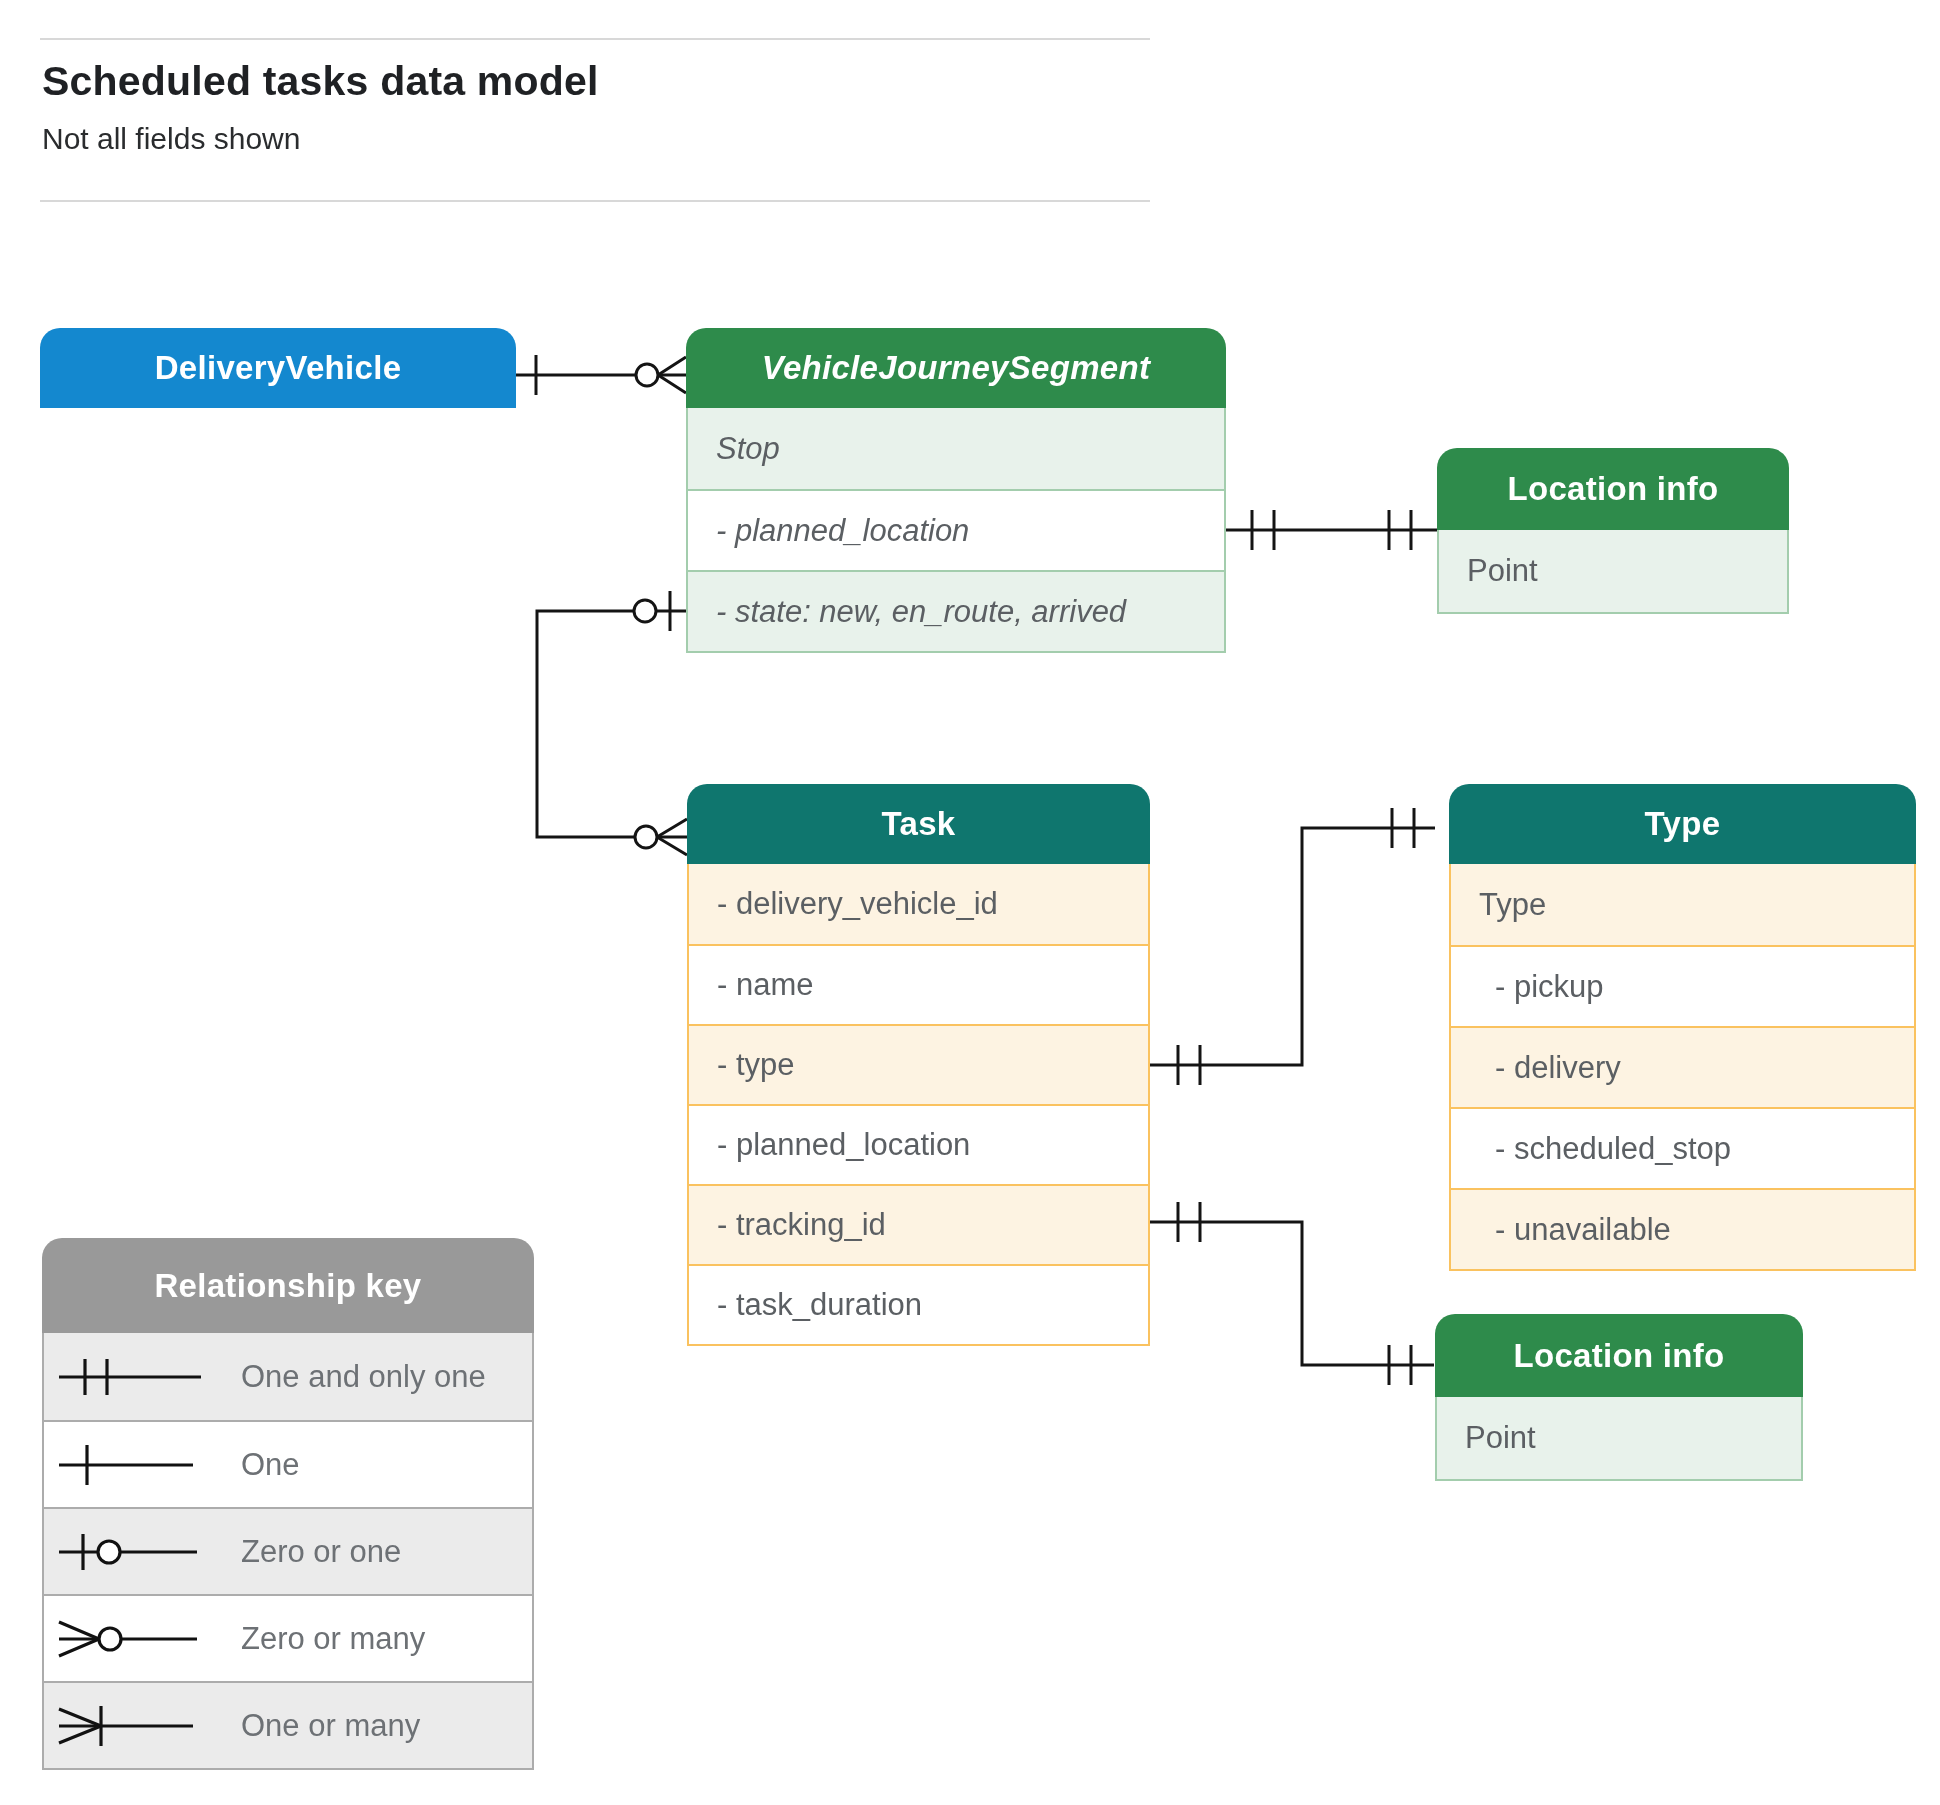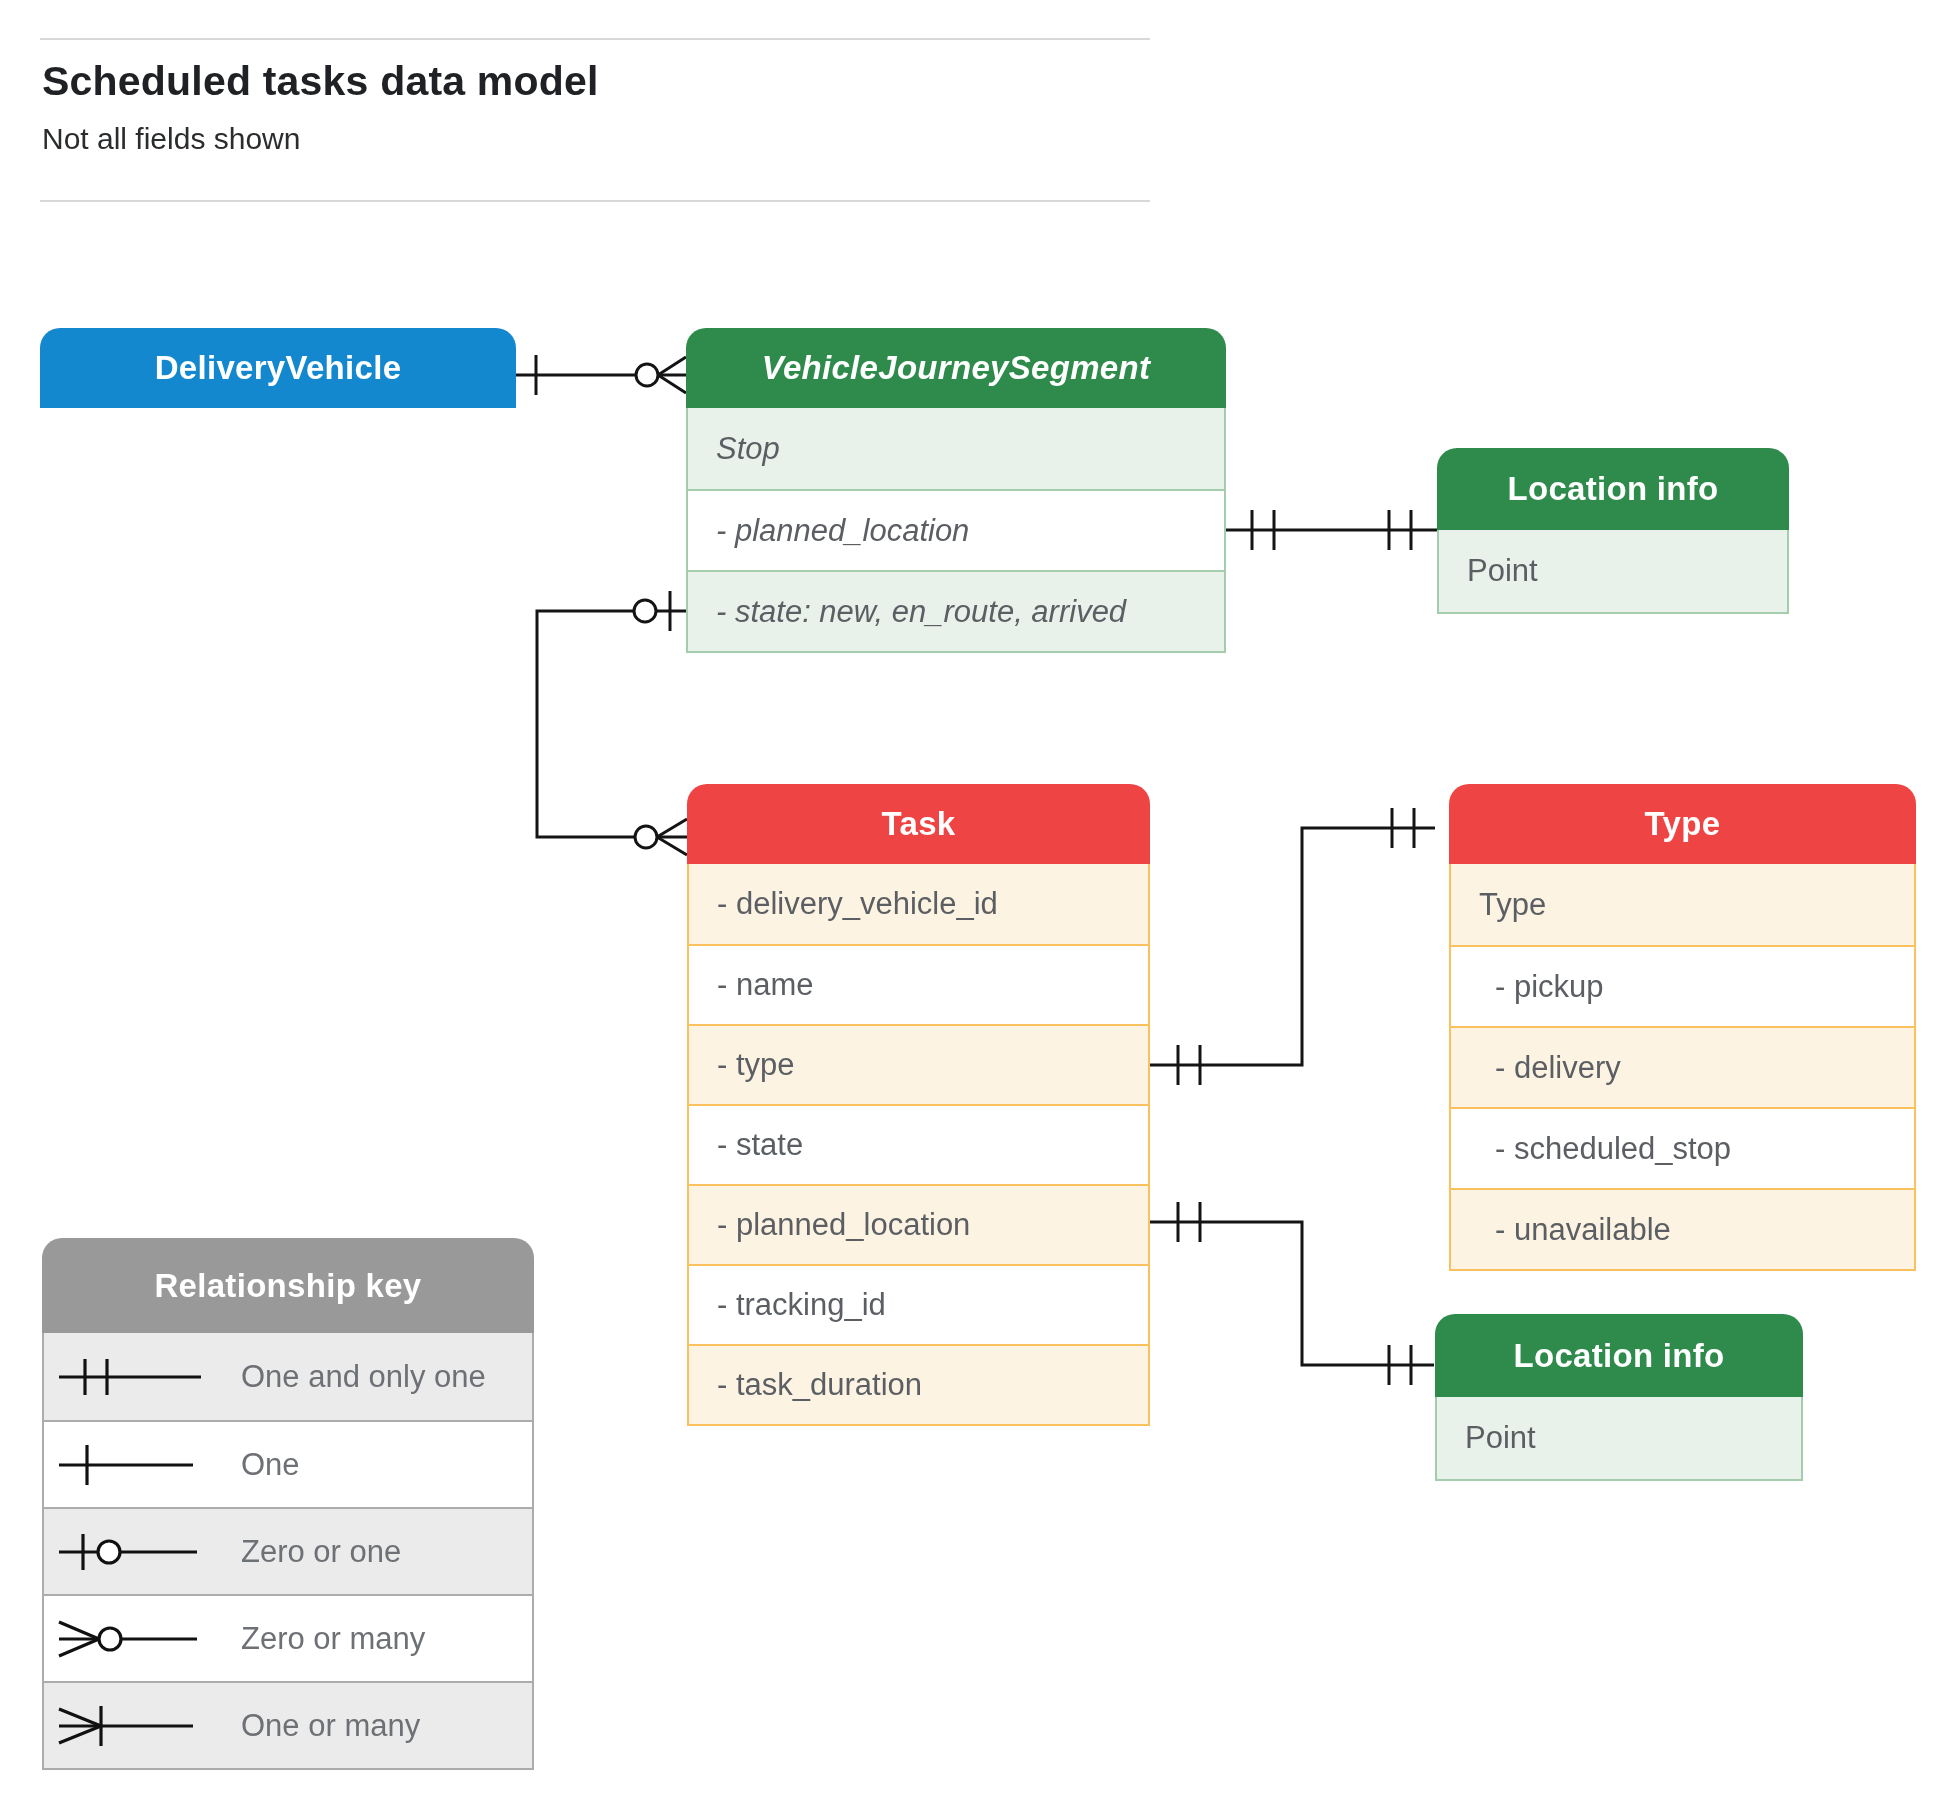--- a/index.html
+++ b/index.html
@@ -43,21 +43,21 @@
   }
   .entity-row:first-child{border-top:none;}
   .entity-row:nth-child(odd){background:var(--shade);}
   .indent-rows .entity-row + .entity-row{padding-left:44px;}
 
   .theme-blue{--bc:#8ec6ec;--shade:#e4f1fb;}
   .theme-blue .entity-header{background:#1488cf;}
   .theme-green{--bc:#a3cdad;--shade:#e8f2eb;}
   .theme-green .entity-header{background:#2e8b4b;}
   .theme-orange{--bc:#fac25f;--shade:#fdf3e2;}
-  .theme-orange .entity-header{background:#ef4444;}
+  .theme-orange .entity-header{background:#0f766e;}
   .theme-gray{--bc:#acacac;--shade:#ebebeb;}
   .theme-gray .entity-header{background:#999999;}
 
   .legend-row{
     height:var(--rh,87px);
     display:flex;align-items:center;
     padding-left:11px;box-sizing:border-box;
     border-top:2px solid var(--bc);
   }
   .legend-row:first-child{border-top:none;}
@@ -119,21 +119,20 @@
       <div class="entity-row">Point</div>
     </div>
   </div>
 
   <div class="entity theme-orange" style="left:687px;top:784px;width:463px;--rh:80px;">
     <div class="entity-header">Task</div>
     <div class="entity-rows">
       <div class="entity-row">- delivery_vehicle_id</div>
       <div class="entity-row">- name</div>
       <div class="entity-row">- type</div>
-      <div class="entity-row">- state</div>
       <div class="entity-row">- planned_location</div>
       <div class="entity-row">- tracking_id</div>
       <div class="entity-row">- task_duration</div>
     </div>
   </div>
 
   <div class="entity theme-orange indent-rows" style="left:1435px;top:784px;width:467px;padding-left:14px;--rh:81px;">
     <div class="entity-header">Type</div>
     <div class="entity-rows">
       <div class="entity-row">Type</div>

